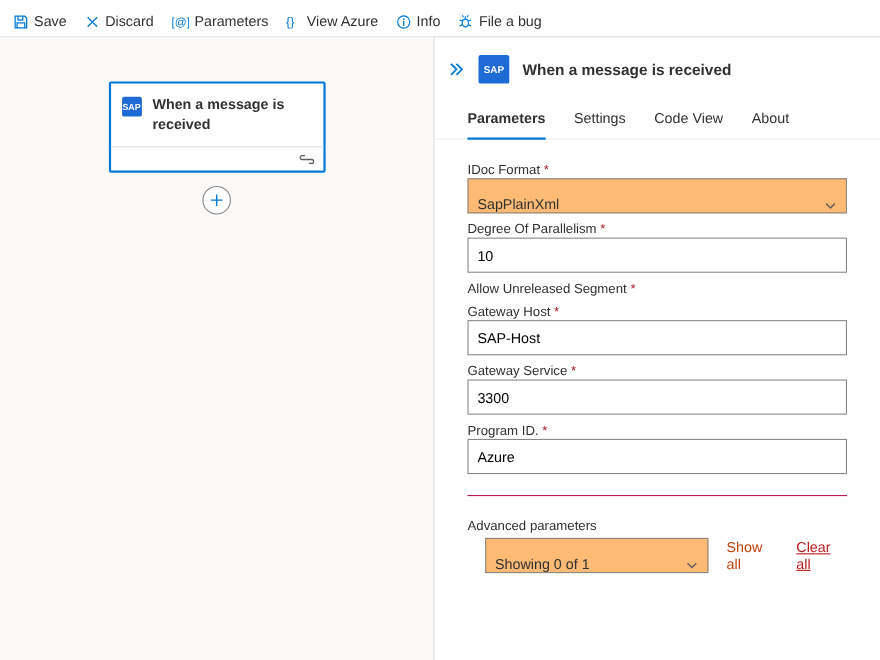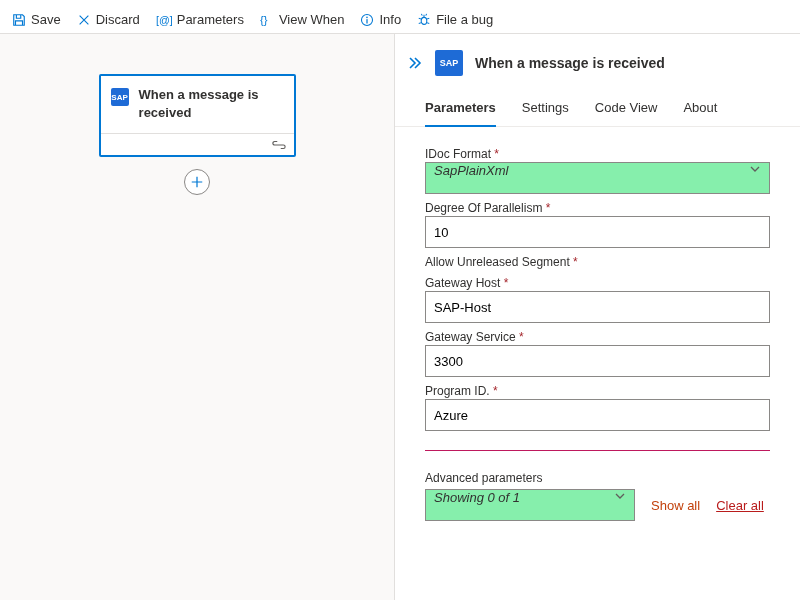--- a/index.html
+++ b/index.html
@@ -142,35 +142,34 @@
     .field-input, .field-select, .adv-select {
       width: 100%;
       height: 32px;
       border: 1px solid #8a8886;
       padding: 0 8px;
       font-size: 13px;
       font-family: inherit;
     }
     .field-select, .adv-select {
       display: flex;
-      align-items: flex-start;
+      align-items: flex-end;
       justify-content: space-between;
-      background: #86efac;
+      background: #fdba74;
       cursor: pointer;
-      font-style: italic;
     }
     .chev { color: #605e5c; }
     .adv-section {
       margin-top: 18px;
       border-top: 1px solid #be185d;
       padding-top: 20px;
     }
     .adv-label { font-size: 12px; margin-bottom: 4px; }
     .adv-row { display: flex; align-items: center; gap: 16px; }
-    .adv-select { width: 210px; }
+    .adv-select { width: 210px; margin-left: 16px; }
     .link { color: #c2410c; cursor: pointer; font-size: 13px; }
     .link.muted { color: #b91c1c; text-decoration: underline; }
     svg { display: block; }
   </style>
 </head>
 <body>
 
 <div class="toolbar">
   <div class="toolbar-item">
     <span class="toolbar-icon">
@@ -195,21 +194,21 @@
         </svg>
       </span>
     <span>Parameters</span>
   </div>
   <div class="toolbar-item">
     <span class="toolbar-icon">
         <svg width="14" height="14" viewBox="0 0 16 16">
           <text x="0" y="12" font-size="13" fill="#0078d4">{}</text>
         </svg>
       </span>
-    <span>View When</span>
+    <span>View Azure</span>
   </div>
   <div class="toolbar-item">
     <span class="toolbar-icon">
         <svg width="14" height="14" viewBox="0 0 16 16">
           <circle cx="8" cy="8" r="6.3" fill="none" stroke="#0078d4" stroke-width="1.2"></circle>
           <circle cx="8" cy="5" r="0.9" fill="#0078d4"></circle>
           <rect x="7.3" y="7" width="1.4" height="5" fill="#0078d4"></rect>
         </svg>
       </span>
     <span>Info</span>

